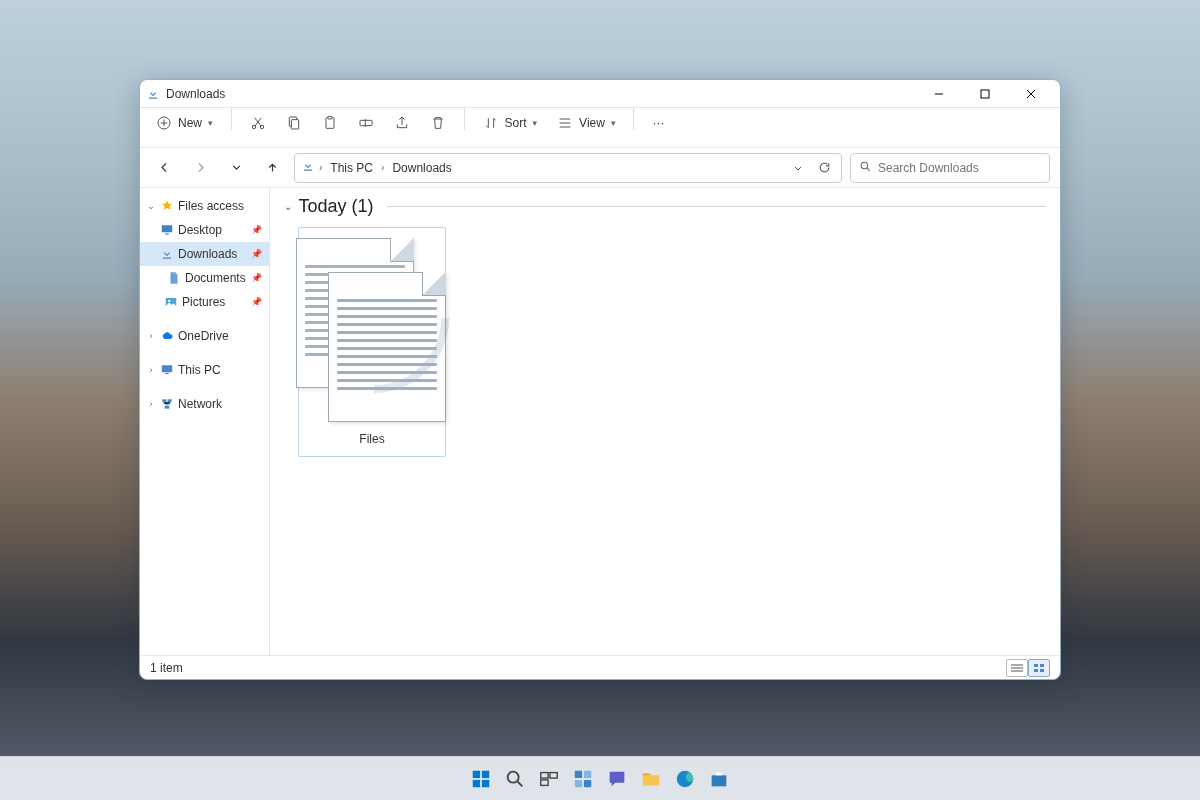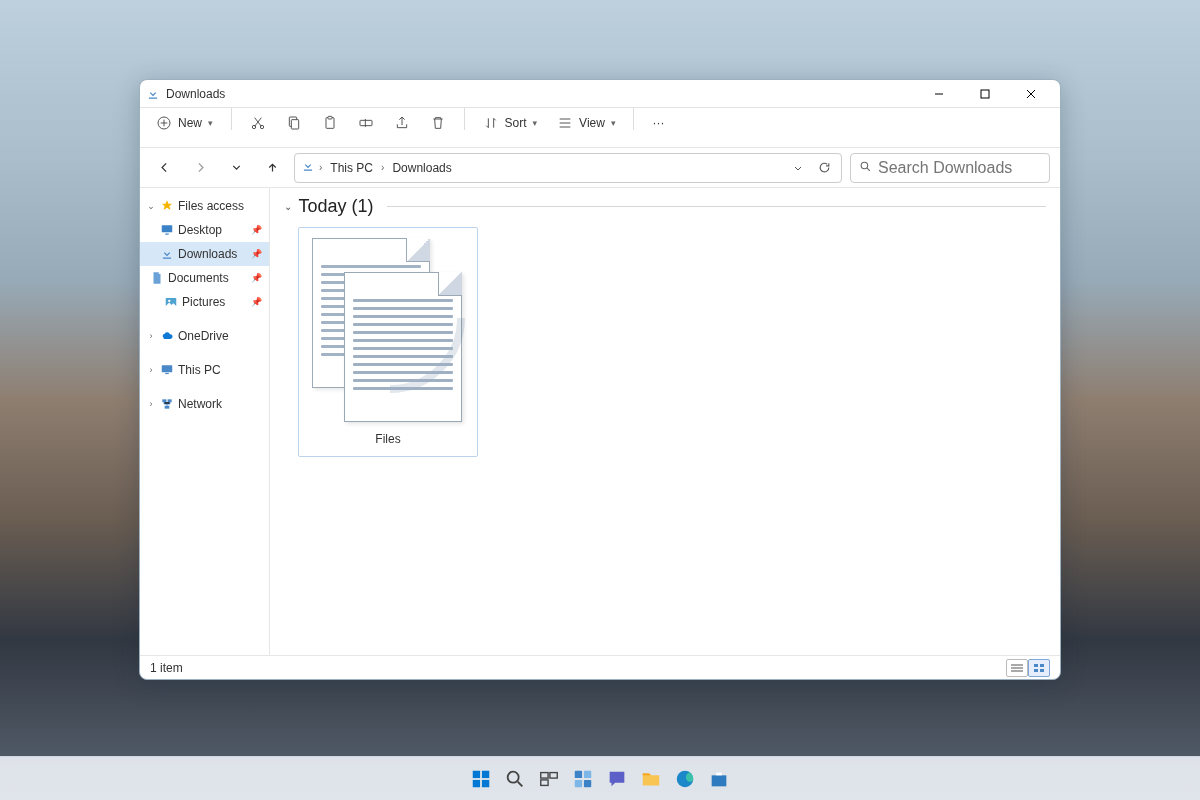--- a/index.html
+++ b/index.html
@@ -19,37 +19,37 @@
 .sep{width:1px;height:22px;background:#ddd;margin:0 6px;}
 .navbar{height:40px;display:flex;align-items:center;padding:6px 10px;gap:8px;border-bottom:1px solid #e6e6e6;}
 .navbtn{width:28px;height:28px;display:flex;align-items:center;justify-content:center;border-radius:4px;cursor:default;}
 .navbtn svg{width:13px;height:13px;}
 .addr{flex:1;height:30px;border:1px solid #ccc;border-radius:4px;display:flex;align-items:center;padding:0 6px;gap:4px;}
 .crumb{padding:2px 4px;border-radius:3px;cursor:default;}
 .crumbsep{font-size:10px;color:#666;}
 .addr .spacer{flex:1;}
 .addr .dropbtn,.addr .refreshbtn{width:22px;height:22px;display:flex;align-items:center;justify-content:center;cursor:default;border-radius:3px;}
 .searchbox{width:200px;height:30px;border:1px solid #ccc;border-radius:4px;display:flex;align-items:center;padding:0 8px;gap:6px;}
-.searchbox input{border:none;outline:none;flex:1;font-size:16px;color:#4c1d95;background:transparent;}
+.searchbox input{border:none;outline:none;flex:1;font-size:12px;color:#4c1d95;background:transparent;}
 .body{flex:1;display:flex;min-height:0;}
 .sidebar{width:130px;border-right:1px solid #e6e6e6;padding:6px 0;overflow:auto;}
 .sgroup{margin-bottom:10px;}
 .srow{height:24px;display:flex;align-items:center;padding:0 6px;gap:4px;cursor:default;}
 .srow.sel{background:#d6e7f7;}
 .srow .exp{width:10px;font-size:9px;color:#666;text-align:center;}
 .srow .pin{margin-left:auto;font-size:9px;color:#888;}
 .srow svg{width:14px;height:14px;flex:none;}
 .srow .lab{white-space:nowrap;overflow:hidden;text-overflow:ellipsis;}
 .content{flex:1;display:flex;flex-direction:column;padding:8px 14px;overflow:auto;}
 .grouphdr{display:flex;align-items:center;gap:6px;margin-bottom:4px;}
 .grouphdr .exp{font-size:10px;color:#555;}
 .grouphdr .lab{font-size:18px;color:#222;}
 .grouphdr .line{flex:1;height:1px;background:#d6d6d6;margin-left:8px;}
 .items{display:flex;flex-wrap:wrap;gap:12px;padding:6px 14px;}
-.item{width:180px;height:230px;border:1px solid #bcd3ec;border-radius:2px;background:#fff;display:flex;flex-direction:column;align-items:center;justify-content:flex-start;padding:8px 6px 4px;cursor:default;}
+.item{width:148px;height:230px;border:1px solid #bcd3ec;border-radius:2px;background:#fff;display:flex;flex-direction:column;align-items:center;justify-content:flex-start;padding:8px 6px 4px;cursor:default;}
 .thumb{width:160px;height:190px;position:relative;}
 .page{position:absolute;width:118px;height:150px;background:#fff;border:1px solid #9aa7b5;box-shadow:2px 2px 4px rgba(0,0,0,.1);}
 .page .fold{position:absolute;right:-1px;top:-1px;width:24px;height:24px;background:linear-gradient(135deg,#fff 0 50%,#cfd8e2 50% 100%);border-left:1px solid #9aa7b5;border-bottom:1px solid #9aa7b5;}
 .page .curve{position:absolute;left:-30px;top:-30px;width:150px;height:150px;border:8px solid rgba(90,120,150,.18);border-radius:50%;clip-path:polygon(50% 50%,100% 50%,100% 100%,50% 100%);}
 .page .lines{position:absolute;inset:26px 8px 8px 8px;display:flex;flex-direction:column;gap:5px;}
 .page .lines div{height:3px;background:#9fb0c2;border-radius:1px;}
 .page.back{left:4px;top:2px;opacity:.96;}
 .page.front{left:36px;top:36px;}
 .iname{margin-top:6px;font-size:12px;text-align:center;}
 .statusbar{height:24px;border-top:1px solid #e6e6e6;display:flex;align-items:center;padding:0 10px;}
@@ -227,21 +227,21 @@
           <span class="lab">Desktop</span>
           <span class="pin">📌</span>
         </div>
         <div class="srow sel" style="padding-left:20px">
           <svg viewBox="0 0 24 24">
               <path fill="#4a88c7" d="M12 3v10l4-4 1.4 1.4L12 16 6.6 10.4 8 9l4 4V3zM5 18h14v2H5z"></path>
             </svg>
           <span class="lab">Downloads</span>
           <span class="pin">📌</span>
         </div>
-        <div class="srow" style="padding-left:10px">
+        <div class="srow" style="padding-left:27px">
           <svg viewBox="0 0 24 24">
               <path fill="#6aa2d8" d="M6 2h9l3 3v17H6z"></path>
               <path fill="#fff" d="M15 2v3h3"></path>
             </svg>
           <span class="lab">Documents</span>
           <span class="pin">📌</span>
         </div>
         <div class="srow" style="padding-left:24px">
           <svg viewBox="0 0 24 24">
               <rect x="3" y="5" width="18" height="14" rx="1" fill="#4fa3d1"></rect>

